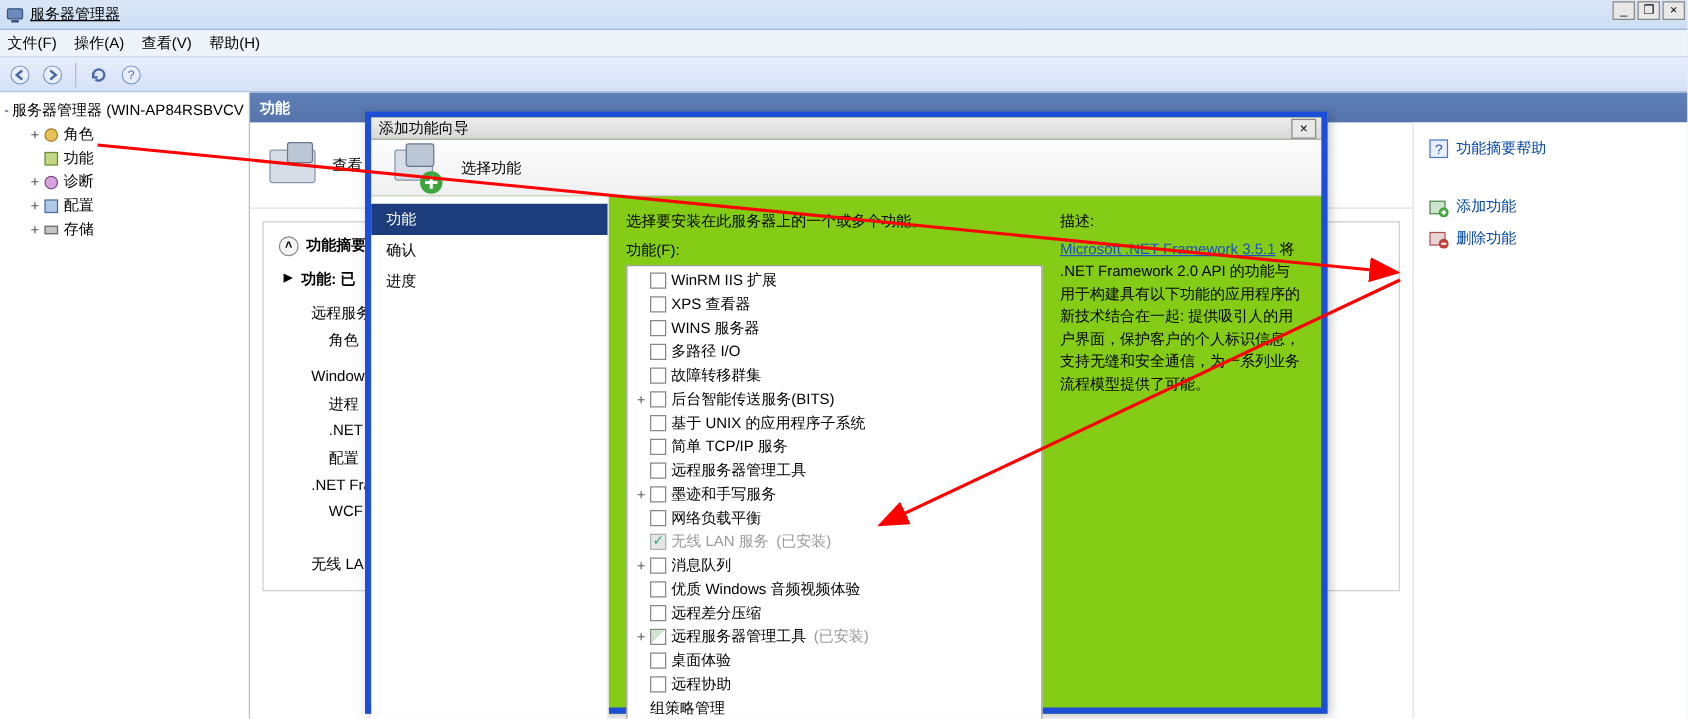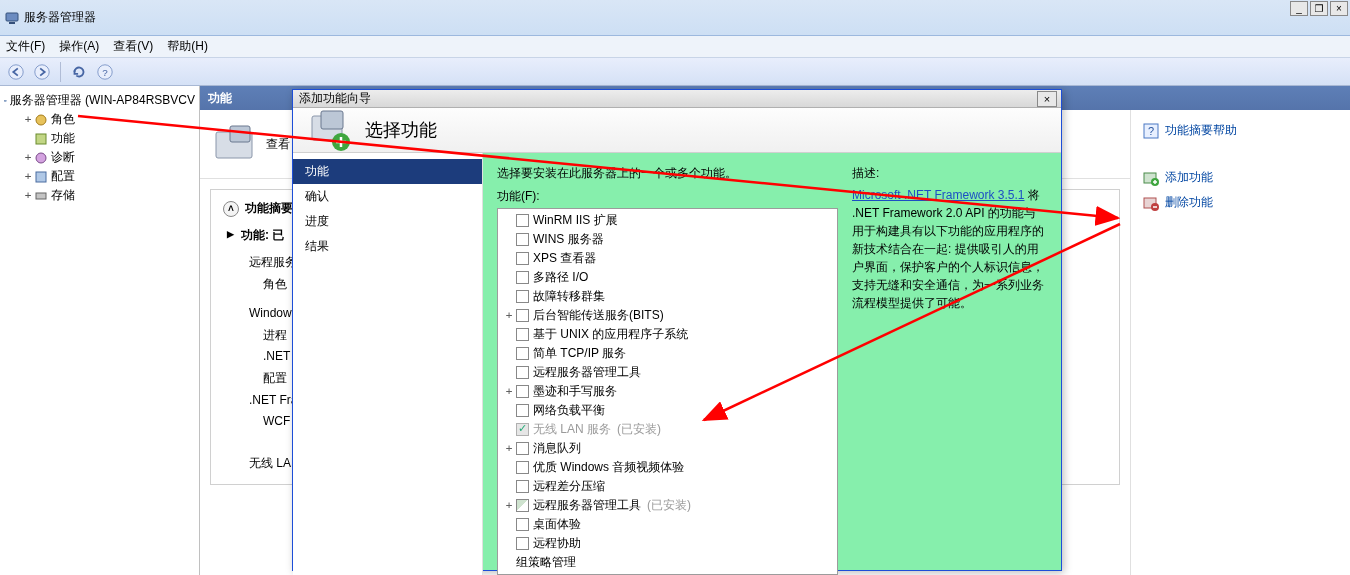--- a/index.html
+++ b/index.html
@@ -8,27 +8,28 @@
     font-size: 12px;
     background: #d6dff7;
     width: 1350px;
     height: 575px;
     overflow: hidden;
     position: relative;
     color: #000;
   }
   
   .main-titlebar {
-    height: 36px;
+    height: 24px;
     background: linear-gradient(#d9e6f6, #cddff4);
     border-bottom: 1px solid #9cb8de;
     display: flex;
     align-items: center;
     padding: 0 4px;
     position: relative;
+    text-decoration: underline;
   }
   .main-titlebar .icon { width: 16px; height: 16px; margin-right: 4px; }
   .wincontrols { position: absolute; right: 2px; top: 1px; display: flex; gap: 2px; }
   .wincontrols .btn {
     width: 18px; height: 15px; border: 1px solid #888; background: #e8e8e8;
     font-size: 10px; text-align: center; line-height: 13px; cursor: pointer;
   }
   
   .menubar {
     height: 22px;
@@ -126,22 +127,22 @@
     cursor: pointer;
   }
   .right-actions .link svg, .right-actions .link .licon { width: 16px; height: 16px; }
   
   .wizard {
     position: absolute;
     left: 292px;
     top: 89px;
     width: 770px;
     height: 482px;
-    background: #86efac;
-    border: 1px solid #1d4ed8;
+    background: #84cc16;
+    border: 5px solid #1d4ed8;
     box-shadow: 2px 2px 8px rgba(0,0,0,0.25);
     z-index: 50;
     display: flex; flex-direction: column;
   }
   .wizard-titlebar {
     height: 22px;
     background: linear-gradient(#ededed, #d8d8d8);
     border-bottom: 1px solid #b0b0b0;
     display: flex; align-items: center; justify-content: space-between;
     padding: 0 4px 0 6px;
@@ -150,21 +151,21 @@
     width: 20px; height: 16px; border: 1px solid #888; background: #e8e8e8;
     font-size: 11px; text-align: center; line-height: 14px; cursor: pointer;
   }
   .wizard-header {
     height: 60px;
     background: linear-gradient(#fdfdfd, #f0f0f0);
     border-bottom: 1px solid #d0d0d0;
     display: flex; align-items: center; gap: 14px; padding: 0 14px;
   }
   .wizard-hdr-icon { width: 44px; height: 44px; position: relative; }
-  .wizard-header h2 { font-size: 18px; font-weight: normal; }
+  .wizard-header h2 { font-size: 12px; font-weight: normal; }
   .wizard-body { flex: 1; display: flex; }
   .wizard-nav {
     width: 190px;
     border-right: 1px solid #e0e0e0;
     background: #fff;
     padding-top: 6px;
   }
   .wizard-nav-item {
     padding: 4px 12px;
     cursor: pointer;
@@ -385,41 +386,40 @@
         <path d="M34 29v10M29 34h10" stroke="#fff" stroke-width="2.5"></path>
       </svg>
     </div>
     <h2>选择功能</h2>
   </div>
   <div class="wizard-body">
     <div class="wizard-nav">
       <div class="wizard-nav-item selected">功能</div>
       <div class="wizard-nav-item">确认</div>
       <div class="wizard-nav-item">进度</div>
-      <div class="wizard-nav-item">结果</div>
     </div>
     <div class="wizard-main">
       <div class="wizard-left">
         <div class="wizard-instr">选择要安装在此服务器上的一个或多个功能。</div>
         <div class="wizard-label">功能(F):</div>
         <div class="feature-tree" id="feature-tree">
             <div class="ft-item">
               <span class="ft-exp"></span>
               <span class="ft-cb"></span>
               <span class="lbl">WinRM IIS 扩展</span>
             </div>
             <div class="ft-item">
               <span class="ft-exp"></span>
               <span class="ft-cb"></span>
+              <span class="lbl">XPS 查看器</span>
+            </div>
+            <div class="ft-item">
+              <span class="ft-exp"></span>
+              <span class="ft-cb"></span>
               <span class="lbl">WINS 服务器</span>
-            </div>
-            <div class="ft-item">
-              <span class="ft-exp"></span>
-              <span class="ft-cb"></span>
-              <span class="lbl">XPS 查看器</span>
             </div>
             <div class="ft-item">
               <span class="ft-exp"></span>
               <span class="ft-cb"></span>
               <span class="lbl">多路径 I/O</span>
             </div>
             <div class="ft-item">
               <span class="ft-exp"></span>
               <span class="ft-cb"></span>
               <span class="lbl">故障转移群集</span>

